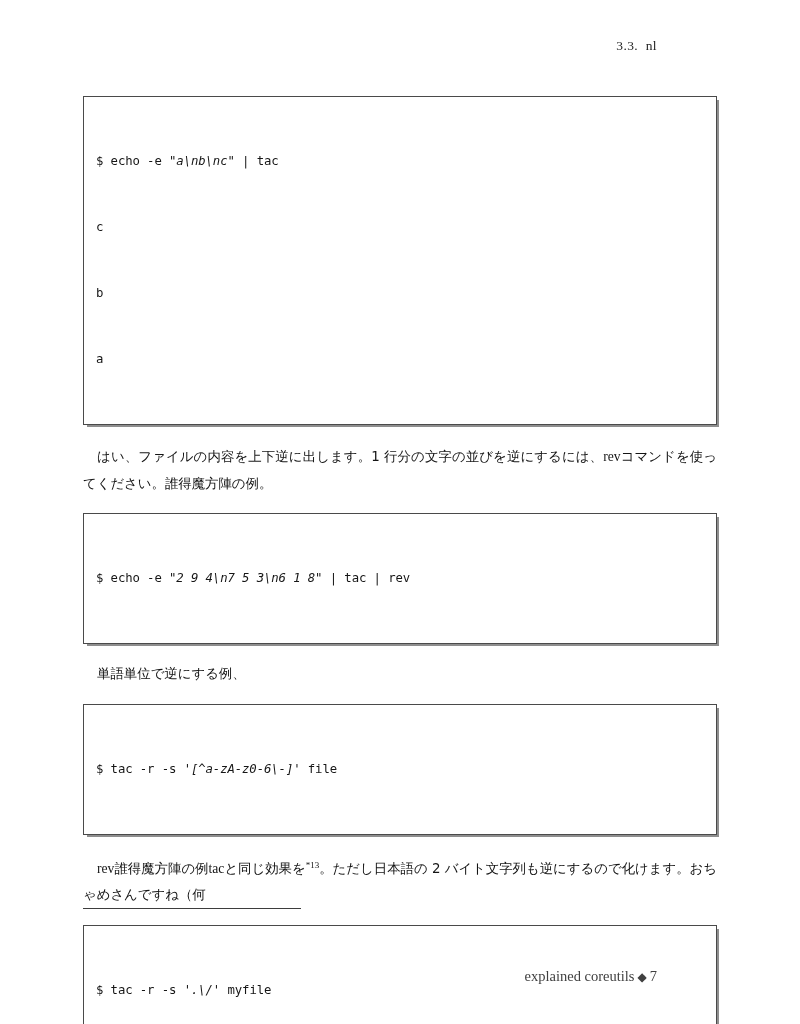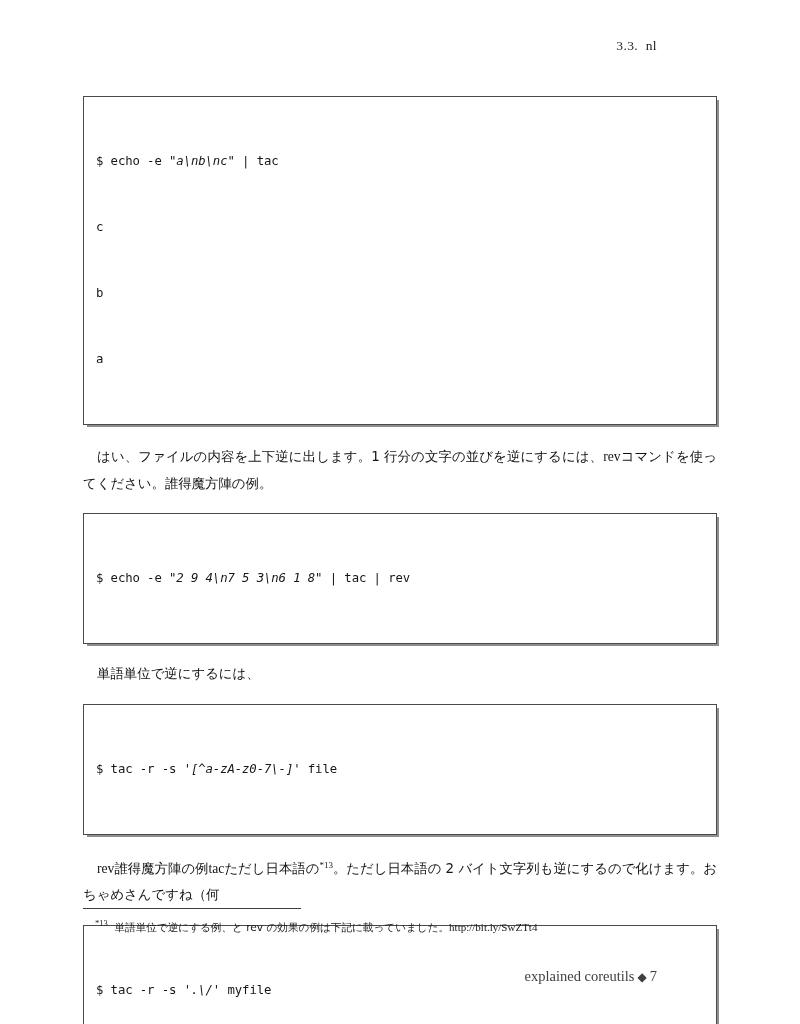--- a/index.html
+++ b/index.html
@@ -152,40 +152,39 @@
     <p class="para"><span>はい、ファイルの内容を上下逆に出します。1 行分の文字の並びを逆にするには、</span><span class="serif-inline">rev</span><span>コマンドを使ってください。誰得魔方陣の例。</span></p>
 
     <div class="sp-b"></div>
 
     <div class="codebox">
       <span class="ln">$ echo -e <i>"2 9 4\n7 5 3\n6 1 8"</i> | tac | rev</span>
     </div>
 
     <div class="sp-c"></div>
 
-    <p class="para">単語単位で逆にするには、</p>
+    <p class="para">単語単位で逆にする例、</p>
 
     <div class="sp-b"></div>
 
     <div class="codebox">
-      <span class="ln">$ tac -r -s <i>'[^a-zA-z0-7\-]'</i> file</span>
+      <span class="ln">$ tac -r -s <i>'[^a-zA-z0-6\-]'</i> file</span>
     </div>
 
     <div class="sp-c"></div>
 
-    <p class="para"><span class="serif-inline">rev</span><span>誰得魔方陣の例</span><span class="serif-inline">tac</span><span>ただし日本語の</span><span class="fn-ref">*13</span><span>。ただし日本語の 2 バイト文字列も逆にするので化けます。おちゃめさんですね（何</span></p>
+    <p class="para"><span class="serif-inline">rev</span><span>誰得魔方陣の例</span><span class="serif-inline">tac</span><span>と同じ効果を</span><span class="fn-ref">*13</span><span>。ただし日本語の 2 バイト文字列も逆にするので化けます。おちゃめさんですね（何</span></p>
 
     <div class="sp-b"></div>
 
     <div class="codebox">
       <span class="ln">$ tac -r -s <i>'.\/'</i> myfile</span>
     </div>
 
   </div>
 
   <div class="footnote-area">
     <div class="footnote-rule"></div>
-    <div class="footnote-text"><span class="fn-num">*13</span>&nbsp; <span>単語単位で逆にする例、と rev の効果の例は下記に載っていました。</span><span class="fn-serif">http://bit.ly/SwZTt4</span></div>
   </div>
 
   <div class="page-footer"><span>explained coreutils</span><span class="diamond">◆</span><span>7</span></div>
 
 </div>
 
 </body></html>

